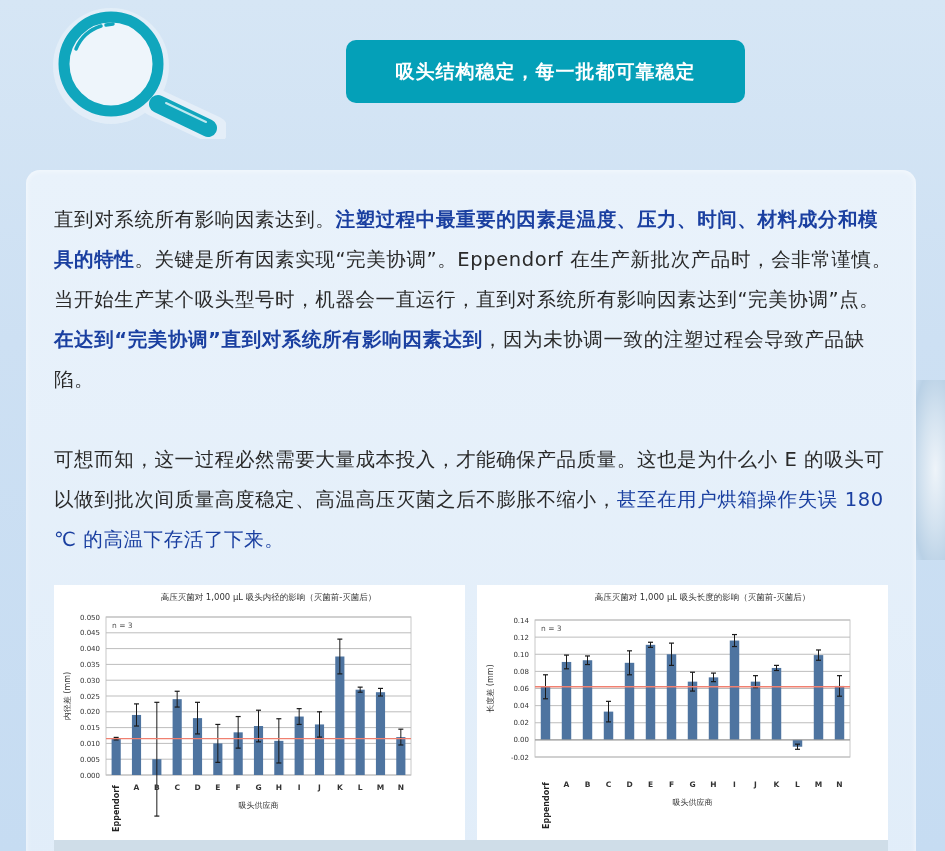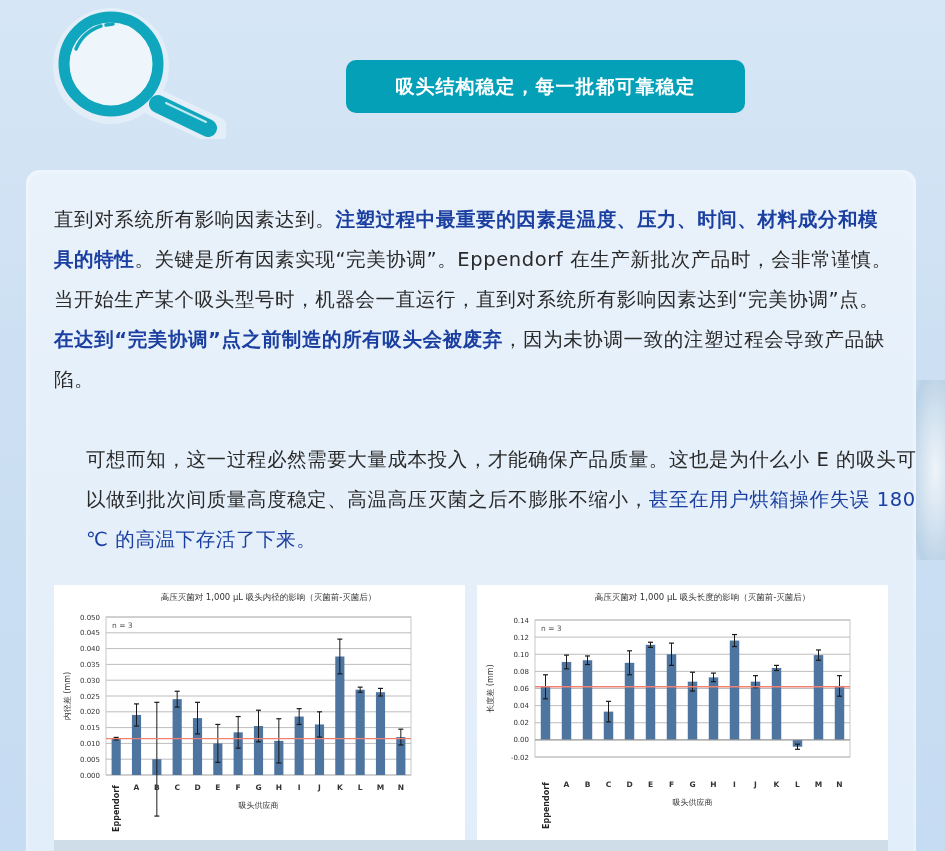--- a/index.html
+++ b/index.html
@@ -10,38 +10,38 @@
     font-family: "DejaVu Sans", "Liberation Sans", sans-serif;
   }
   .bg-right-deco {
     position: absolute; right: 0; top: 380px; width: 32px; height: 180px;
     background: radial-gradient(ellipse at 70% 50%, #f2f6fa 0%, #d3e2ef 45%, #b7cfe4 80%, transparent 100%);
     opacity: .9;
   }
   .header { position: absolute; left: 0; top: 0; width: 945px; height: 160px; }
   .magnifier { position: absolute; left: 46px; top: 4px; width: 180px; height: 135px; }
   .title-badge {
-    position: absolute; left: 346px; top: 40px; width: 399px; height: 53px;
+    position: absolute; left: 346px; top: 40px; width: 399px; height: 63px;
     background: #04a0b8; border-radius: 10px;
     display: flex; align-items: center; justify-content: center;
-    color: #ffffff; font-weight: bold; font-size: 19px; letter-spacing: 1px; margin-top: 20px;
+    color: #ffffff; font-weight: bold; font-size: 19px; letter-spacing: 1px;
   }
   .card {
     position: absolute; left: 26px; top: 170px; width: 890px; height: 700px;
     background: linear-gradient(180deg, #e9f2fb 0%, #e1edf9 100%);
     border-radius: 14px;
     box-shadow: 0 0 6px rgba(255,255,255,.7) inset;
   }
   .para {
     position: absolute; left: 28px; width: 840px;
     font-size: 19.5px; line-height: 40px; color: #2a2a2a;
     letter-spacing: .6px;
   }
   .para1 { top: 30px; }
-  .para2 { top: 270px; margin-left: 32px; }
+  .para2 { top: 270px; }
   .hl { color: #1a3fa0; font-weight: bold; }
   .blue { color: #1a3fa0; }
   .charts {
     position: absolute; left: 28px; top: 415px; width: 834px; height: 285px;
     display: flex; gap: 12px;
   }
   .chart-panel {
     width: 411px; height: 255px; background: #ffffff; position: relative; text-decoration: underline;
   }
   .chart-footer {
@@ -62,21 +62,21 @@
     <line x1="112" y1="100" x2="162" y2="124" stroke="#10a6bd" stroke-width="18" stroke-linecap="round"></line>
     <line x1="120" y1="99" x2="160" y2="118" stroke="#bfe9f0" stroke-width="2" stroke-linecap="round"></line>
     <circle cx="65" cy="60" r="47" fill="#eef5fb" stroke="#10a6bd" stroke-width="11"></circle>
     <path d="M 30 45 A 40 40 0 0 1 55 22" fill="none" stroke="#10a6bd" stroke-width="3.5" stroke-linecap="round"></path>
     <path d="M 60 21 L 67 20" fill="none" stroke="#10a6bd" stroke-width="3.5" stroke-linecap="round"></path>
   </svg>
   <div class="title-badge">吸头结构稳定，每一批都可靠稳定</div>
 </div>
 
 <div class="card">
-  <p class="para para1"><span>直到对系统所有影响因素达到。</span><span class="hl">注塑过程中最重要的因素是温度、压力、时间、材料成分和模具的特性</span><span>。关键是所有因素实现“完美协调”。Eppendorf 在生产新批次产品时，会非常谨慎。当开始生产某个吸头型号时，机器会一直运行，直到对系统所有影响因素达到“完美协调”点。</span><span class="hl">在达到“完美协调”点之前制造的所有吸头会被废弃</span><span>，因为未协调一致的注塑过程会导致产品缺陷。</span></p>
+  <p class="para para1"><span>直到对系统所有影响因素达到。</span><span class="hl">注塑过程中最重要的因素是温度、压力、时间、材料成分和模具的特性</span><span>。关键是所有因素实现“完美协调”。Eppendorf 在生产新批次产品时，会非常谨慎。当开始生产某个吸头型号时，机器会一直运行，直到对系统所有影响因素达到“完美协调”点。</span><span class="hl">在达到“完美协调”直到对系统所有影响因素达到</span><span>，因为未协调一致的注塑过程会导致产品缺陷。</span></p>
 
   <p class="para para2"><span>可想而知，这一过程必然需要大量成本投入，才能确保产品质量。这也是为什么小 E 的吸头可以做到批次间质量高度稳定、高温高压灭菌之后不膨胀不缩小，</span><span class="blue">甚至在用户烘箱操作失误 180 ℃ 的高温下存活了下来。</span></p>
 
   <div class="charts">
     <div class="chart-panel">
       <svg id="chart0" width="411" height="255">
           <text x="214.5" y="15" text-anchor="middle" font-size="8.5" fill="#333">高压灭菌对 1,000 μL 吸头内径的影响（灭菌前-灭菌后）</text>
           <rect x="52" y="32" width="305" height="158" fill="none" stroke="#c8c8c8" stroke-width="1"></rect>
           <line x1="52" x2="357" y1="190" y2="190" stroke="#bdbdbd" stroke-width="1"></line>
           <text x="46" y="192.5" text-anchor="end" font-size="7" fill="#333">0.000</text>

